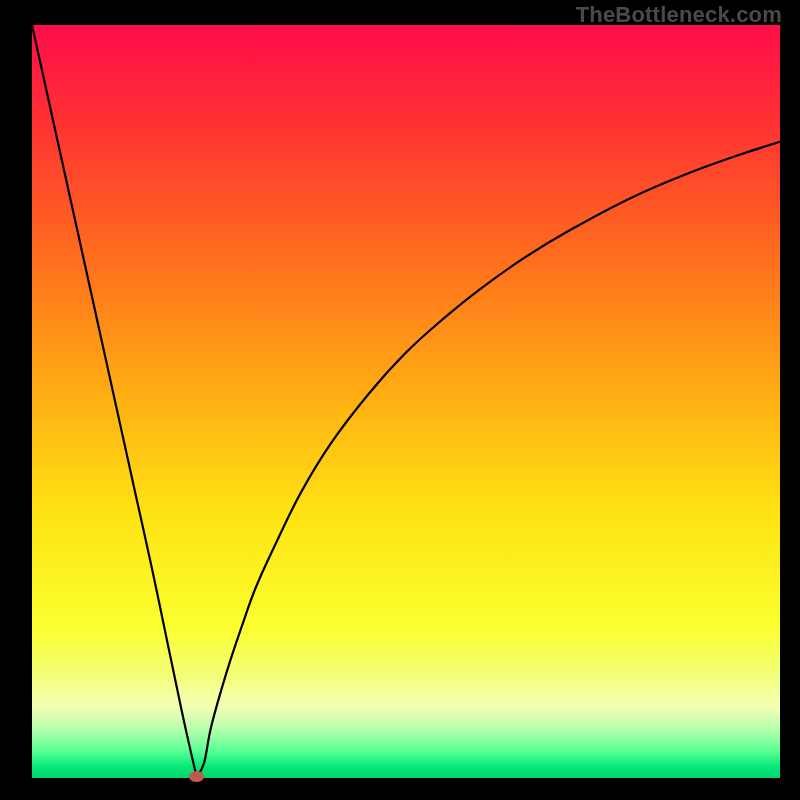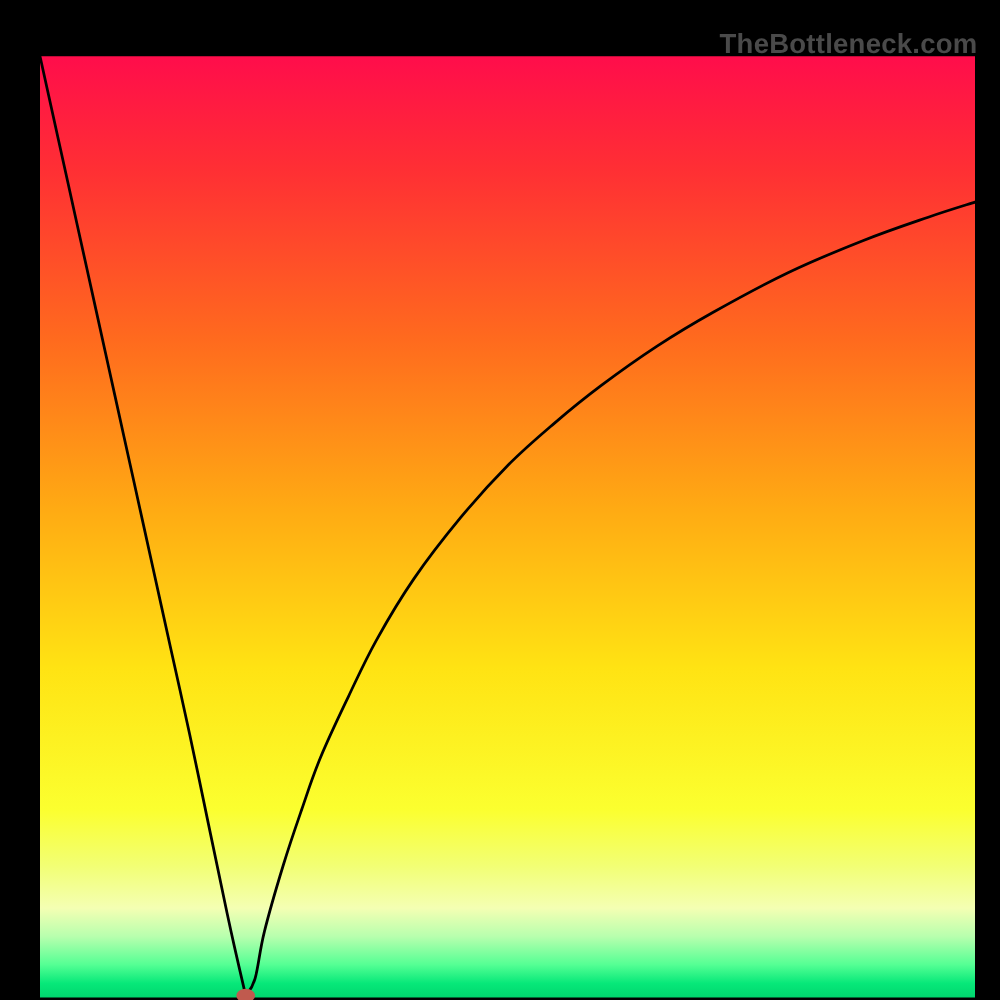--- a/index.html
+++ b/index.html
@@ -8,21 +8,20 @@
     width: 800px;
     height: 800px;
     background: #000000;
     overflow: hidden;
     font-family: Arial, Helvetica, sans-serif;
   }
   .container {
     position: relative;
     width: 800px;
     height: 712px;
-    margin-top: 20px;
   }
   .watermark {
     position: absolute;
     top: 2px;
     right: 18px;
     color: #4a4a4a;
     font-size: 22px;
     font-weight: 600;
     letter-spacing: 0.2px;
     z-index: 10;

